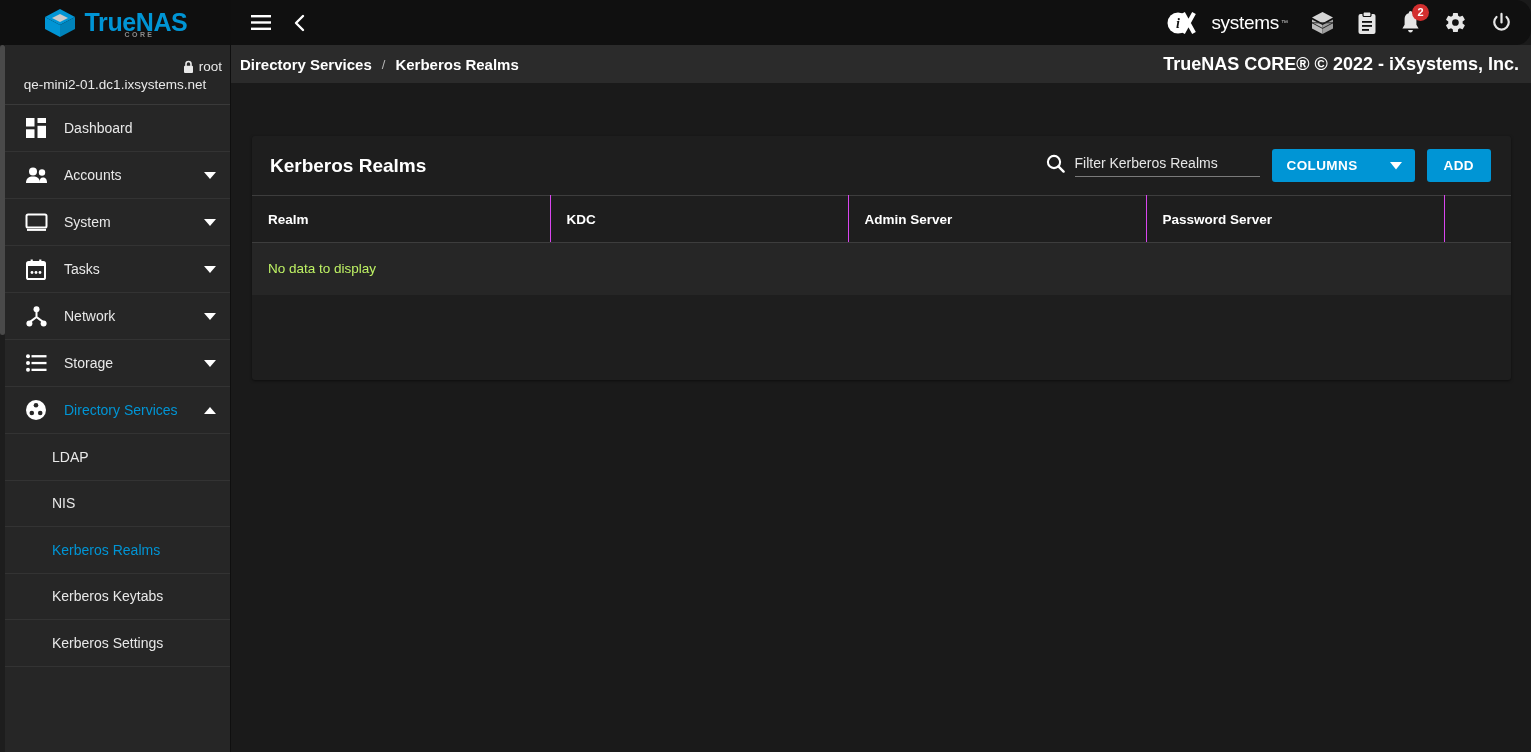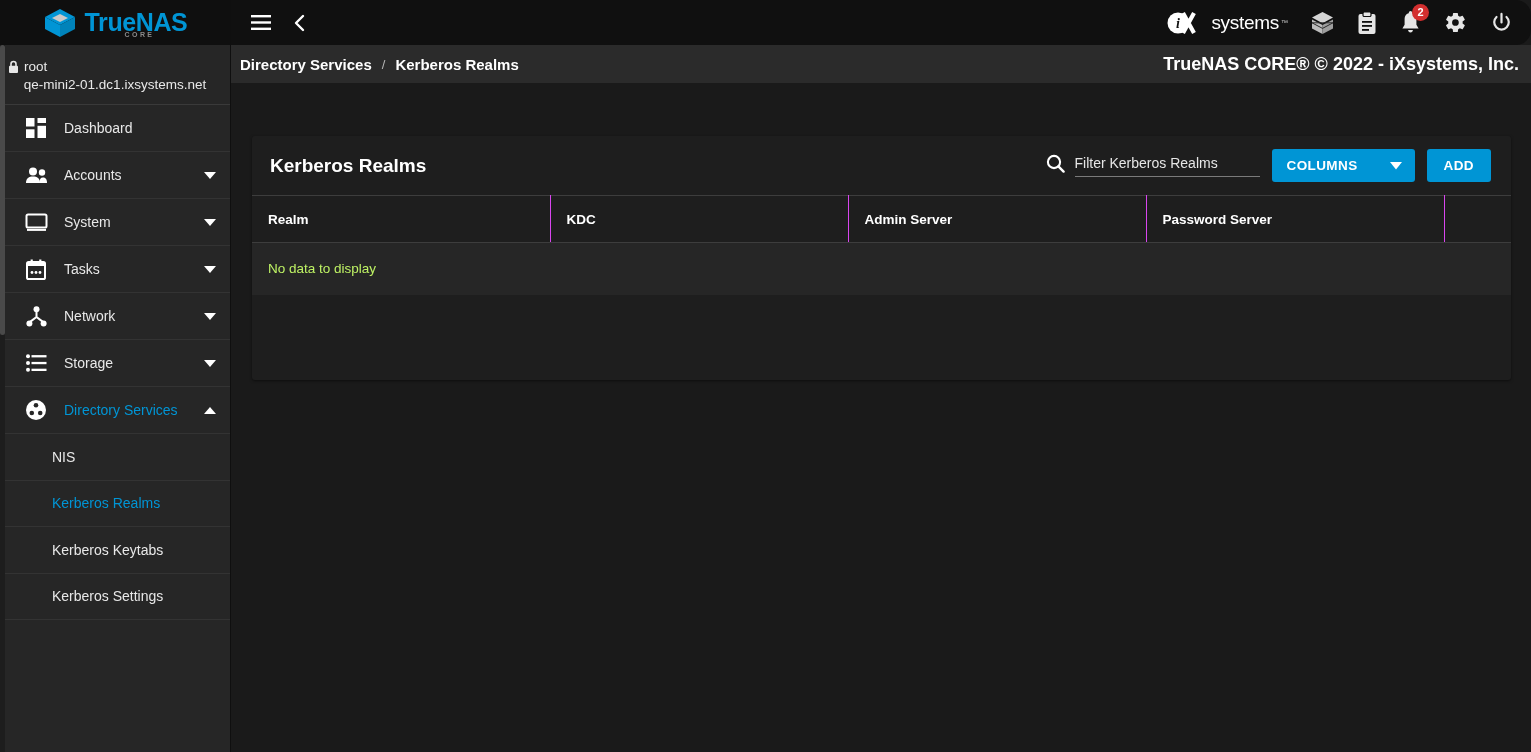--- a/index.html
+++ b/index.html
@@ -62,21 +62,21 @@
     background: #262626;
     border-right: 1px solid #0f0f0f;
     overflow: hidden;
   }
   .userinfo {
     padding: 14px 8px 12px; text-align: center;
     border-bottom: 1px solid #3a3a3a;
   }
   .userinfo .u-root {
     color: #e8e8e8; font-size: 13.5px;
-    display: flex; align-items: center; justify-content: flex-start; gap: 5px;
+    display: flex; align-items: center; justify-content: flex-end; gap: 5px;
   }
   .userinfo .u-host {
     color: #e8e8e8; font-size: 13.5px; margin-top: 3px;
   }
   .nav-item {
     height: 47px; display: flex; align-items: center;
     padding: 0 14px 0 24px; gap: 16px;
     border-bottom: 1px solid #333333;
     cursor: pointer; color: #e8e8e8; font-size: 14px;
   }
@@ -360,20 +360,23 @@
           <circle cx="11" cy="11" r="10" fill="#fff"></circle>
           <circle cx="11" cy="6.2" r="2.3" fill="#262626"></circle>
           <circle cx="6.8" cy="14" r="2.3" fill="#262626"></circle>
           <circle cx="15.2" cy="14" r="2.3" fill="#262626"></circle>
         </svg>
     </span>
     <span class="nav-label">Directory Services</span>
     <span class="caret up"></span>
   </div>
 
+  <div class="sub-item">
+    <span>LDAP</span>
+  </div>
   <div class="sub-item">
     <span>NIS</span>
   </div>
   <div class="sub-item active">
     <span>Kerberos Realms</span>
   </div>
   <div class="sub-item">
     <span>Kerberos Keytabs</span>
   </div>
   <div class="sub-item">

